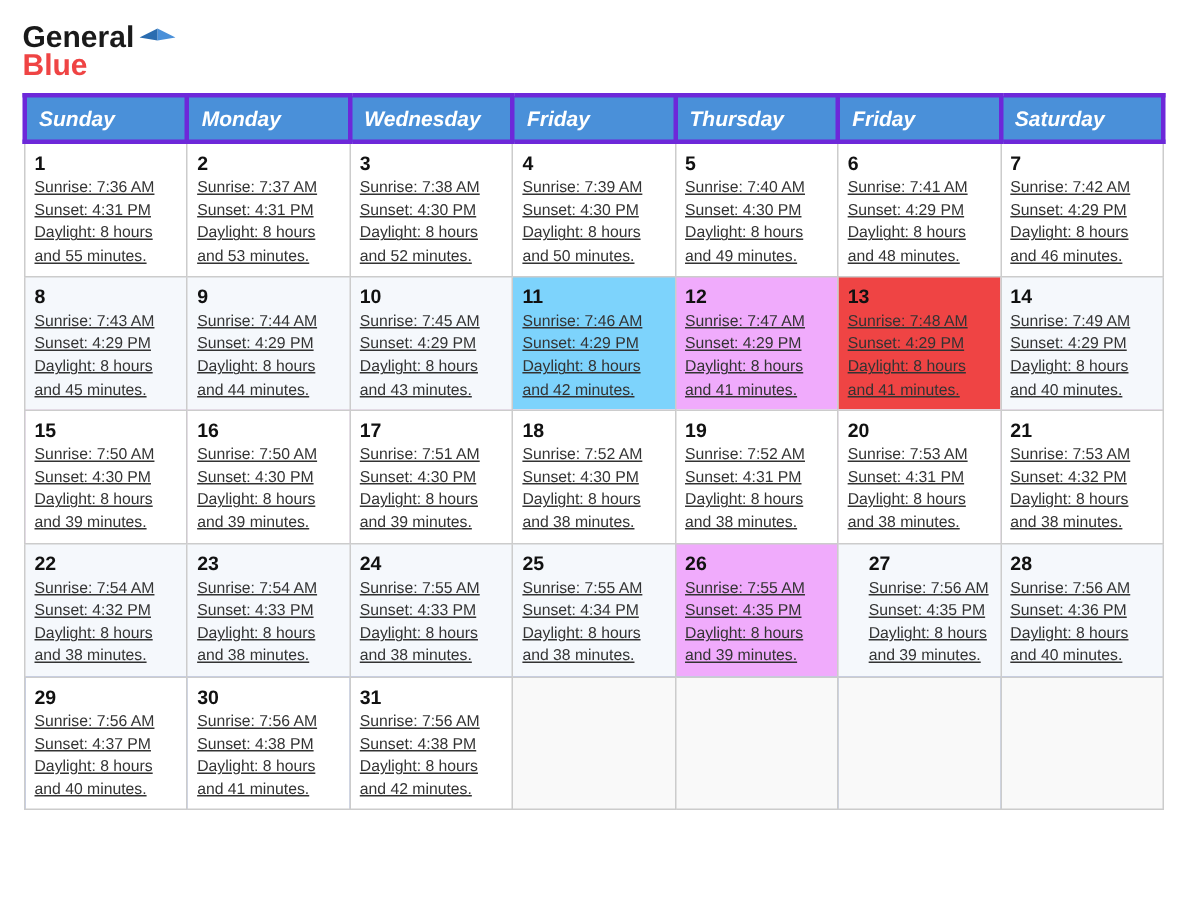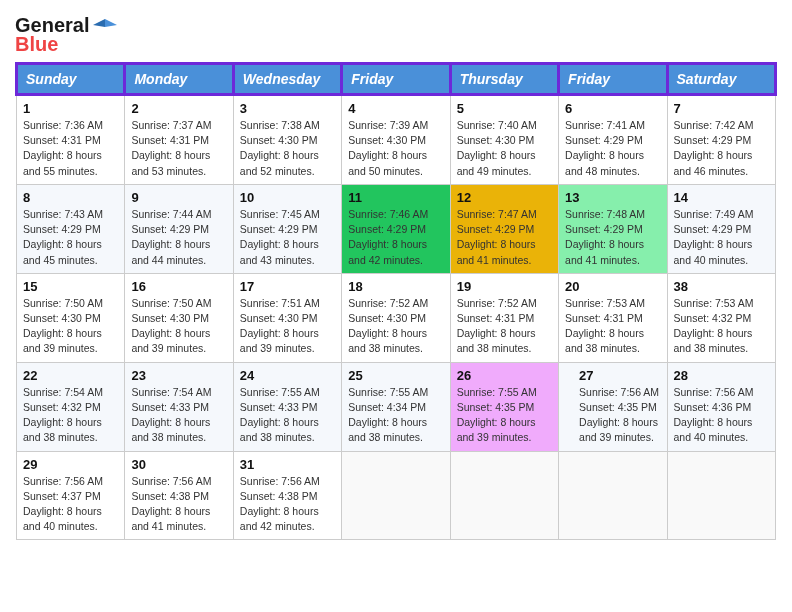--- a/index.html
+++ b/index.html
@@ -71,20 +71,21 @@
       font-size: 13px;
       font-weight: bold;
       display: block;
       margin-bottom: 2px;
       color: #111;
     }
     .day-info {
       font-size: 10.5px;
       line-height: 1.45;
       color: #333;
+      text-decoration: underline;
     }
     .empty-cell {
       background: #f9f9f9 !important;
     }
   </style>
 </head>
 <body>
 
 <div class="header-section">
   <div class="logo-area">
@@ -152,29 +153,29 @@
           <div class="day-info">Sunrise: 7:43 AM<br>Sunset: 4:29 PM<br>Daylight: 8 hours and 45 minutes.</div>
         </td>
         <td style="background: rgb(245, 248, 252);">
           <span class="day-number">9</span>
           <div class="day-info">Sunrise: 7:44 AM<br>Sunset: 4:29 PM<br>Daylight: 8 hours and 44 minutes.</div>
         </td>
         <td style="background: rgb(245, 248, 252);">
           <span class="day-number">10</span>
           <div class="day-info">Sunrise: 7:45 AM<br>Sunset: 4:29 PM<br>Daylight: 8 hours and 43 minutes.</div>
         </td>
-        <td style="background: #22c55e;">
+        <td style="background: #7dd3fc;">
           <span class="day-number">11</span>
           <div class="day-info">Sunrise: 7:46 AM<br>Sunset: 4:29 PM<br>Daylight: 8 hours and 42 minutes.</div>
         </td>
-        <td style="background: #eab308;">
+        <td style="background: #f0abfc;">
           <span class="day-number">12</span>
           <div class="day-info">Sunrise: 7:47 AM<br>Sunset: 4:29 PM<br>Daylight: 8 hours and 41 minutes.</div>
         </td>
-        <td style="background: #86efac;">
+        <td style="background: #ef4444;">
           <span class="day-number">13</span>
           <div class="day-info">Sunrise: 7:48 AM<br>Sunset: 4:29 PM<br>Daylight: 8 hours and 41 minutes.</div>
         </td>
         <td style="background: rgb(245, 248, 252); margin-left: 30px;">
           <span class="day-number">14</span>
           <div class="day-info">Sunrise: 7:49 AM<br>Sunset: 4:29 PM<br>Daylight: 8 hours and 40 minutes.</div>
         </td>
       </tr>
       <tr style="background: #f0abfc;">
         <td>
@@ -195,21 +196,21 @@
         </td>
         <td>
           <span class="day-number">19</span>
           <div class="day-info">Sunrise: 7:52 AM<br>Sunset: 4:31 PM<br>Daylight: 8 hours and 38 minutes.</div>
         </td>
         <td>
           <span class="day-number">20</span>
           <div class="day-info">Sunrise: 7:53 AM<br>Sunset: 4:31 PM<br>Daylight: 8 hours and 38 minutes.</div>
         </td>
         <td>
-          <span class="day-number">38</span>
+          <span class="day-number">21</span>
           <div class="day-info">Sunrise: 7:53 AM<br>Sunset: 4:32 PM<br>Daylight: 8 hours and 38 minutes.</div>
         </td>
       </tr>
       <tr style="background: rgb(245, 248, 252);">
         <td style="background: rgb(245, 248, 252);">
           <span class="day-number">22</span>
           <div class="day-info">Sunrise: 7:54 AM<br>Sunset: 4:32 PM<br>Daylight: 8 hours and 38 minutes.</div>
         </td>
         <td style="background: rgb(245, 248, 252);">
           <span class="day-number">23</span>

